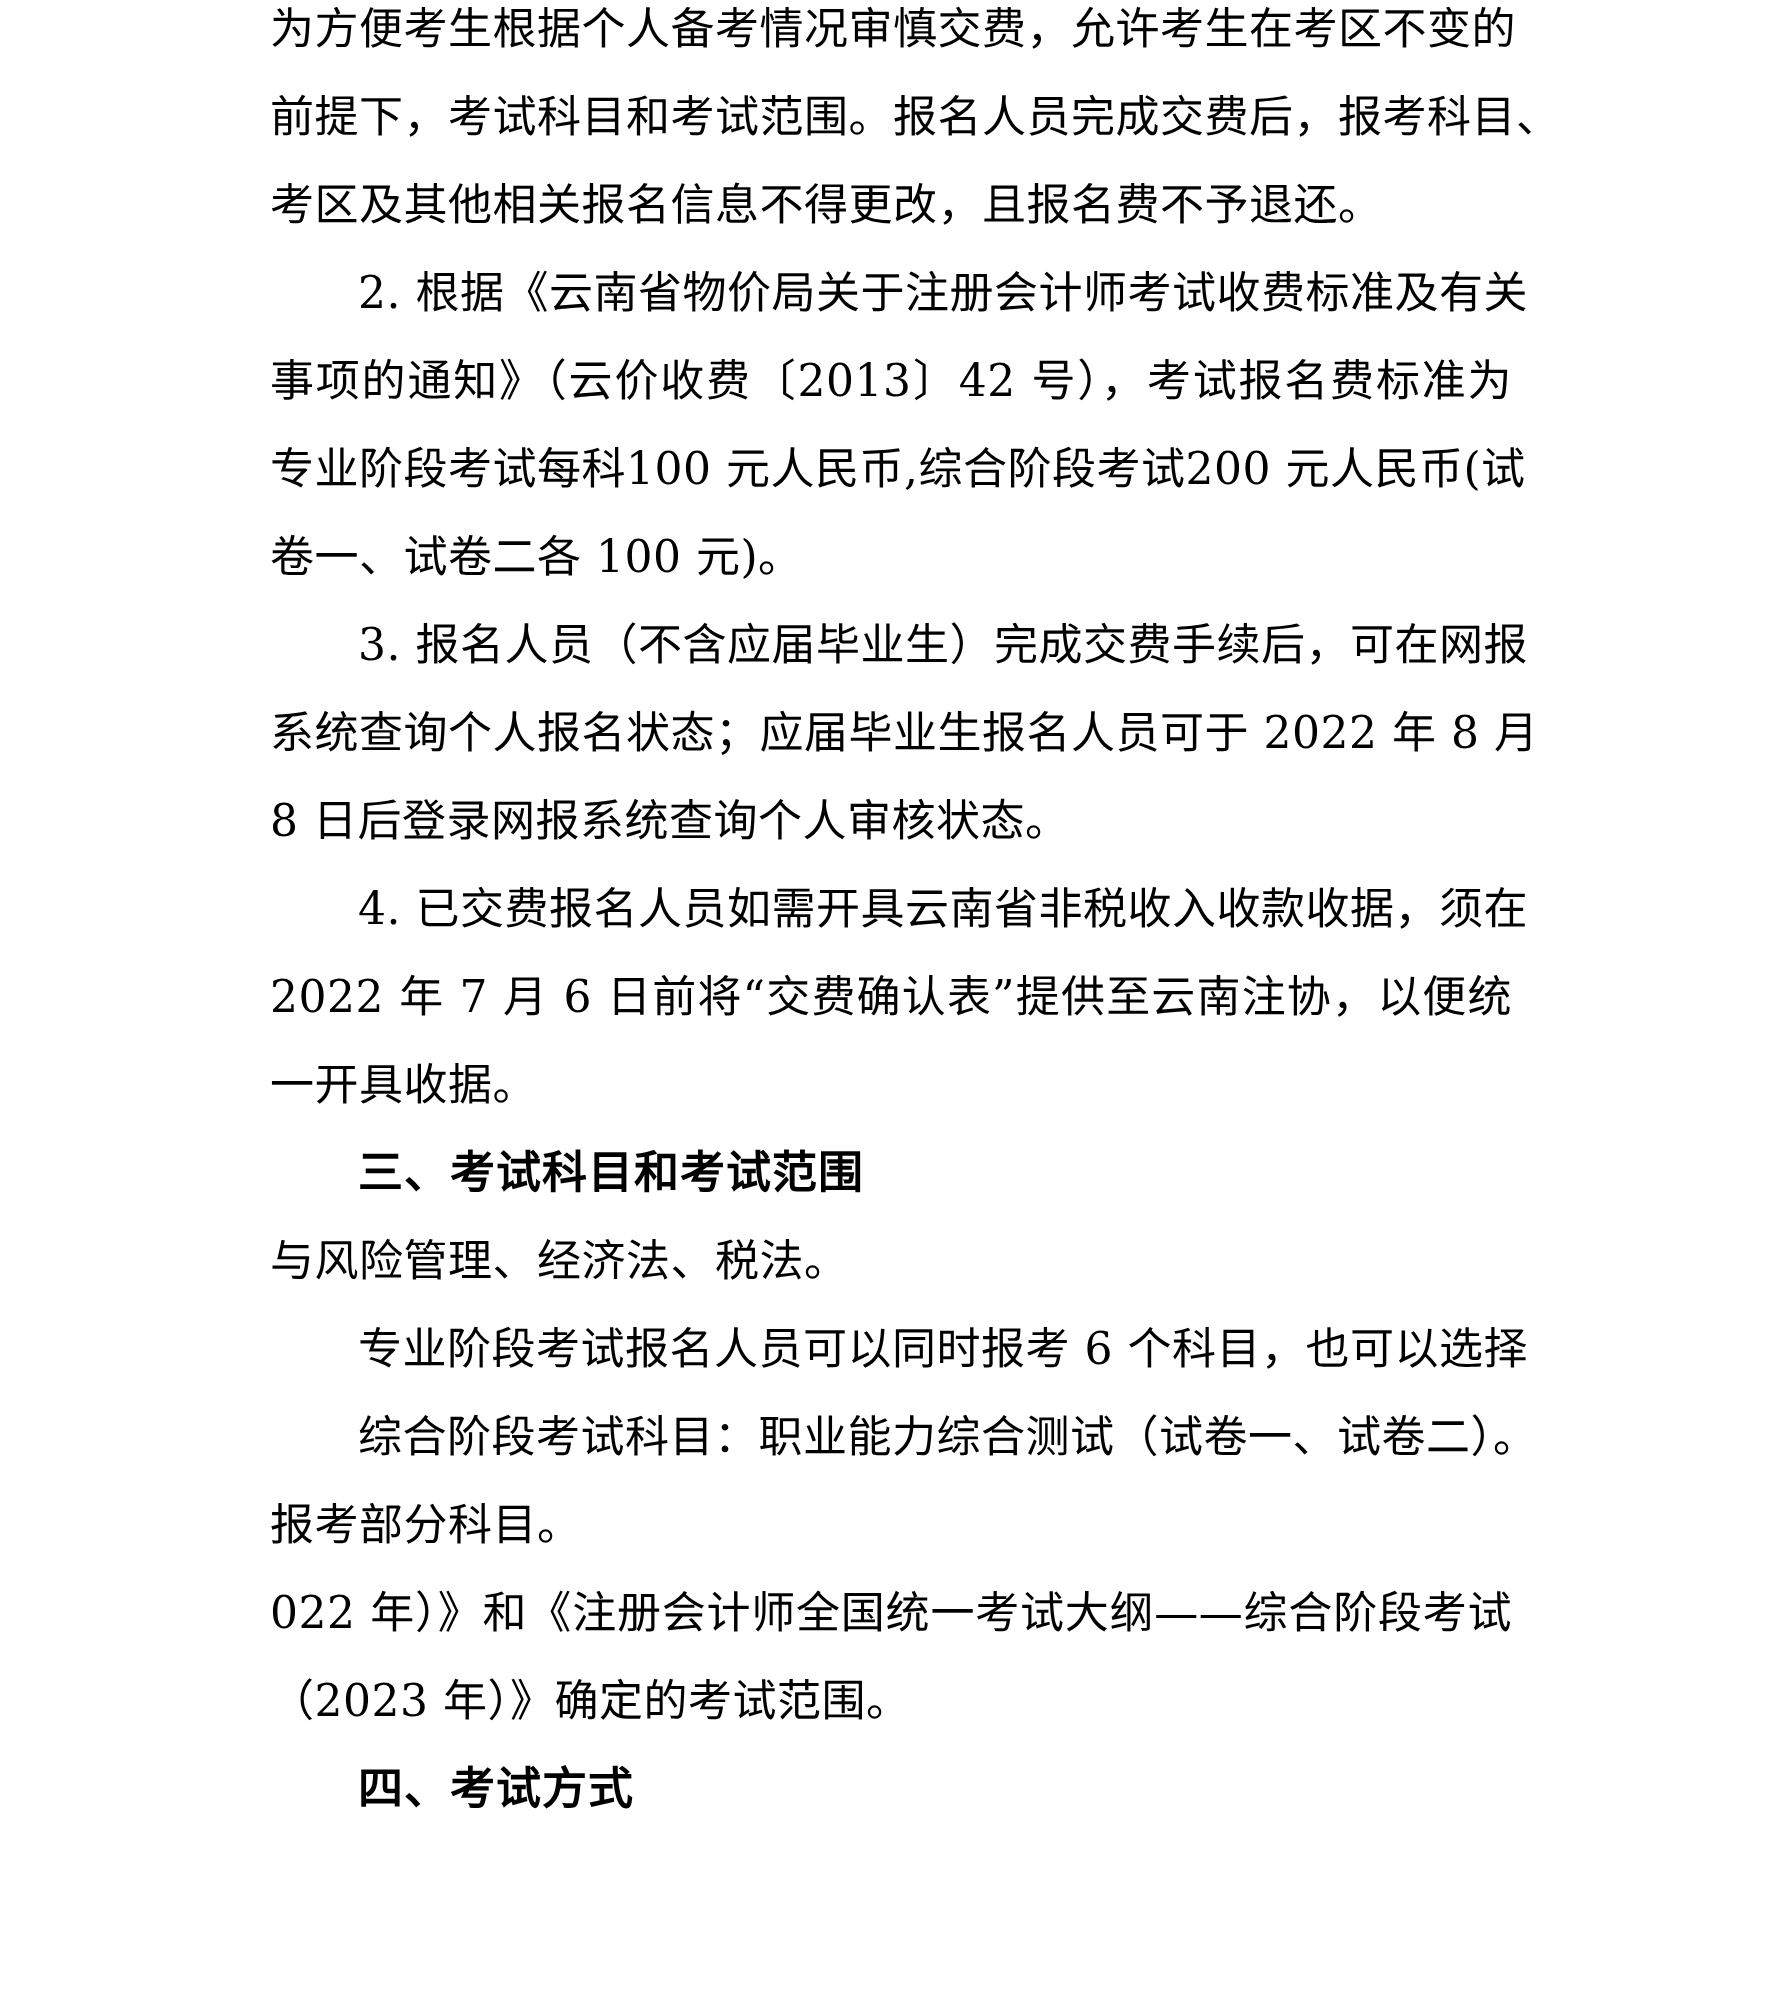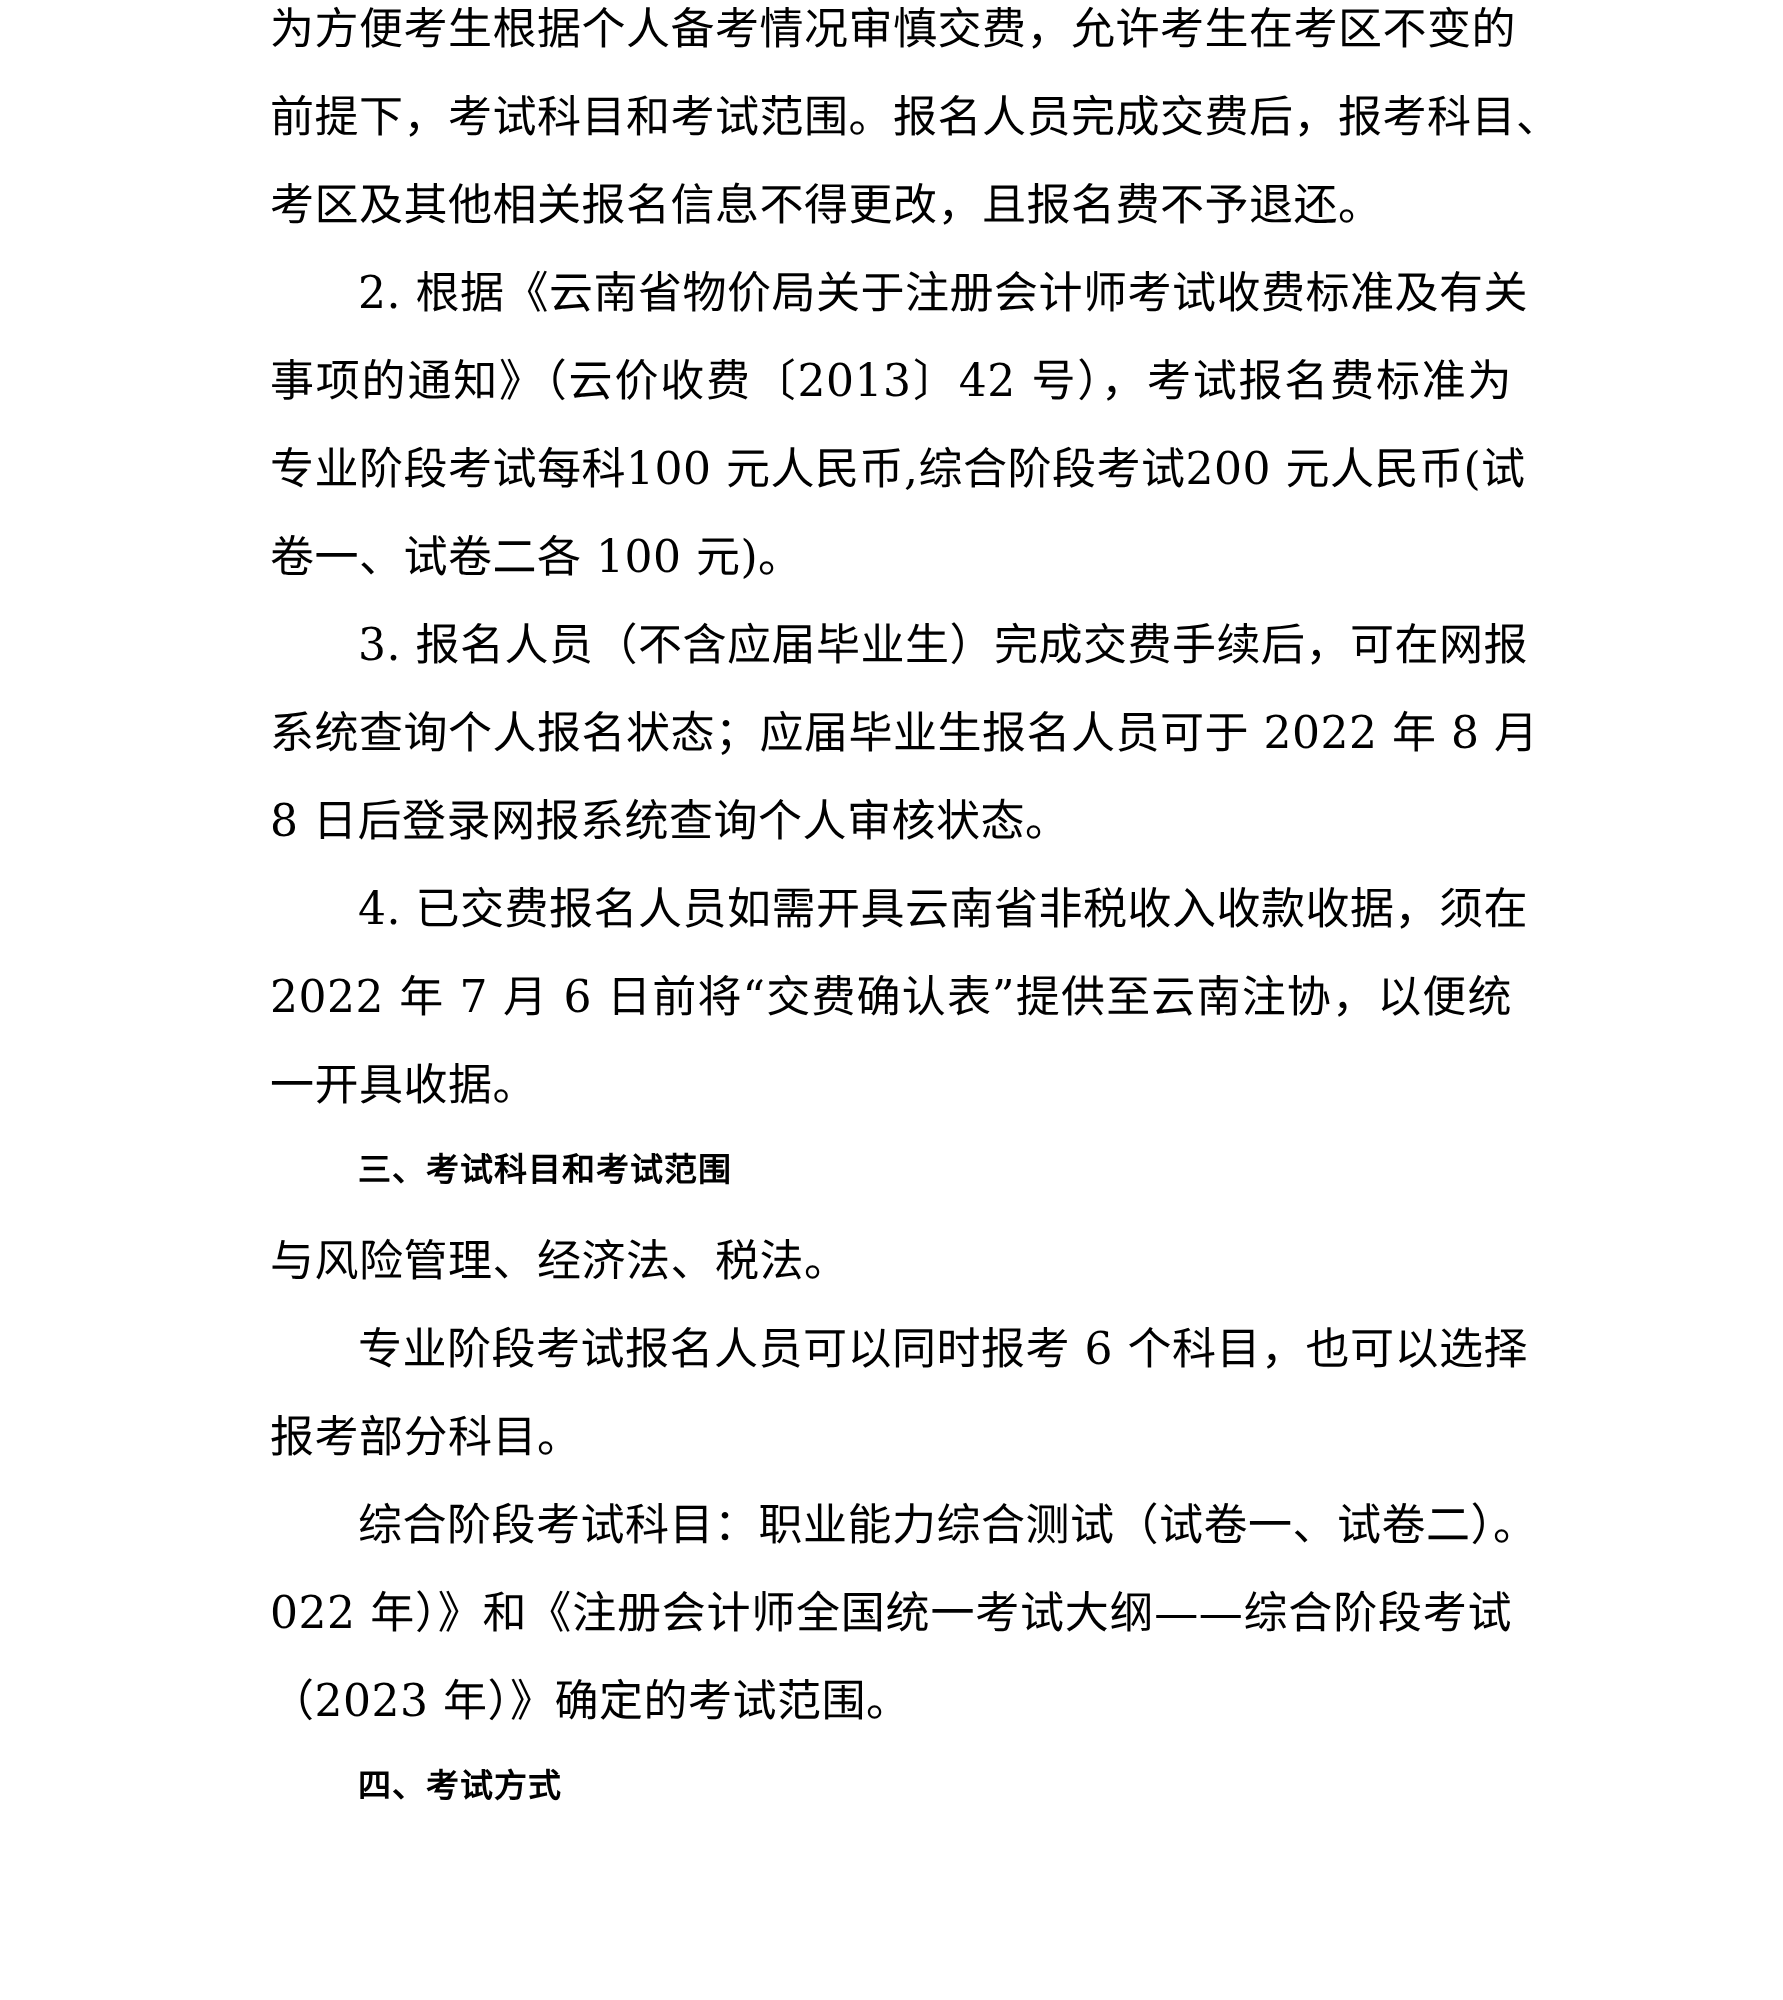--- a/index.html
+++ b/index.html
@@ -30,23 +30,23 @@
     text-align-last: left;
     letter-spacing: 0.5px;
   }
   .line.justify {
     text-align-last: justify;
   }
   .line.indent {
     padding-left: 88px;
   }
   .line.heading {
-    font-family: Liberation Mono, monospace;
+    font-family: Liberation Sans, sans-serif;
     font-weight: bold;
-    font-size: 33px;
+    font-size: 45px;
     letter-spacing: 1px;
   }
 </style>
 </head>
 <body>
 
 <main>
   <div class="doc-body">
       <div class="line justify">为方便考生根据个人备考情况审慎交费，允许考生在考区不变的</div>
       <div class="line justify">前提下，考试科目和考试范围。报名人员完成交费后，报考科目、</div>
@@ -57,19 +57,19 @@
       <div class="line">卷一、试卷二各 100 元)。</div>
       <div class="line indent justify">3. 报名人员（不含应届毕业生）完成交费手续后，可在网报</div>
       <div class="line justify">系统查询个人报名状态；应届毕业生报名人员可于 2022 年 8 月</div>
       <div class="line">8 日后登录网报系统查询个人审核状态。</div>
       <div class="line indent justify">4. 已交费报名人员如需开具云南省非税收入收款收据，须在</div>
       <div class="line justify">2022 年 7 月 6 日前将“交费确认表”提供至云南注协，以便统</div>
       <div class="line">一开具收据。</div>
       <div class="line heading indent">三、考试科目和考试范围</div>
       <div class="line">与风险管理、经济法、税法。</div>
       <div class="line indent justify">专业阶段考试报名人员可以同时报考 6 个科目，也可以选择</div>
+      <div class="line indent justify">综合阶段考试科目：职业能力综合测试（试卷一、试卷二）。</div>
       <div class="line">报考部分科目。</div>
-      <div class="line indent justify">综合阶段考试科目：职业能力综合测试（试卷一、试卷二）。</div>
       <div class="line justify">022 年）》和《注册会计师全国统一考试大纲——综合阶段考试</div>
       <div class="line">（2023 年）》确定的考试范围。</div>
       <div class="line heading indent">四、考试方式</div>
     </div>
 </main>
 
 </body></html>

